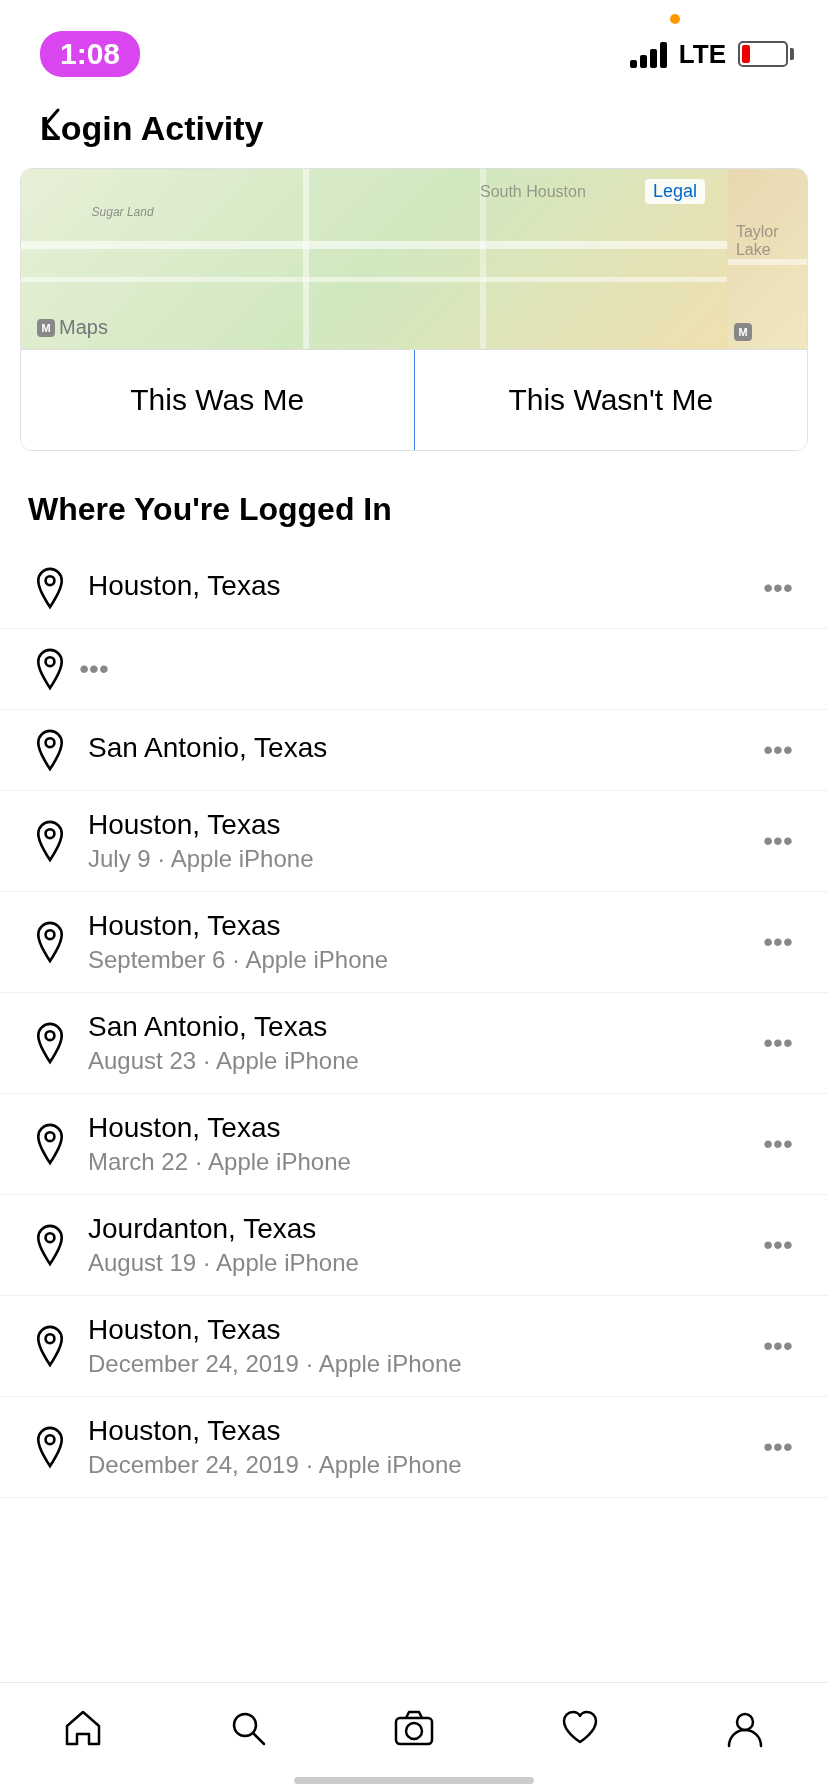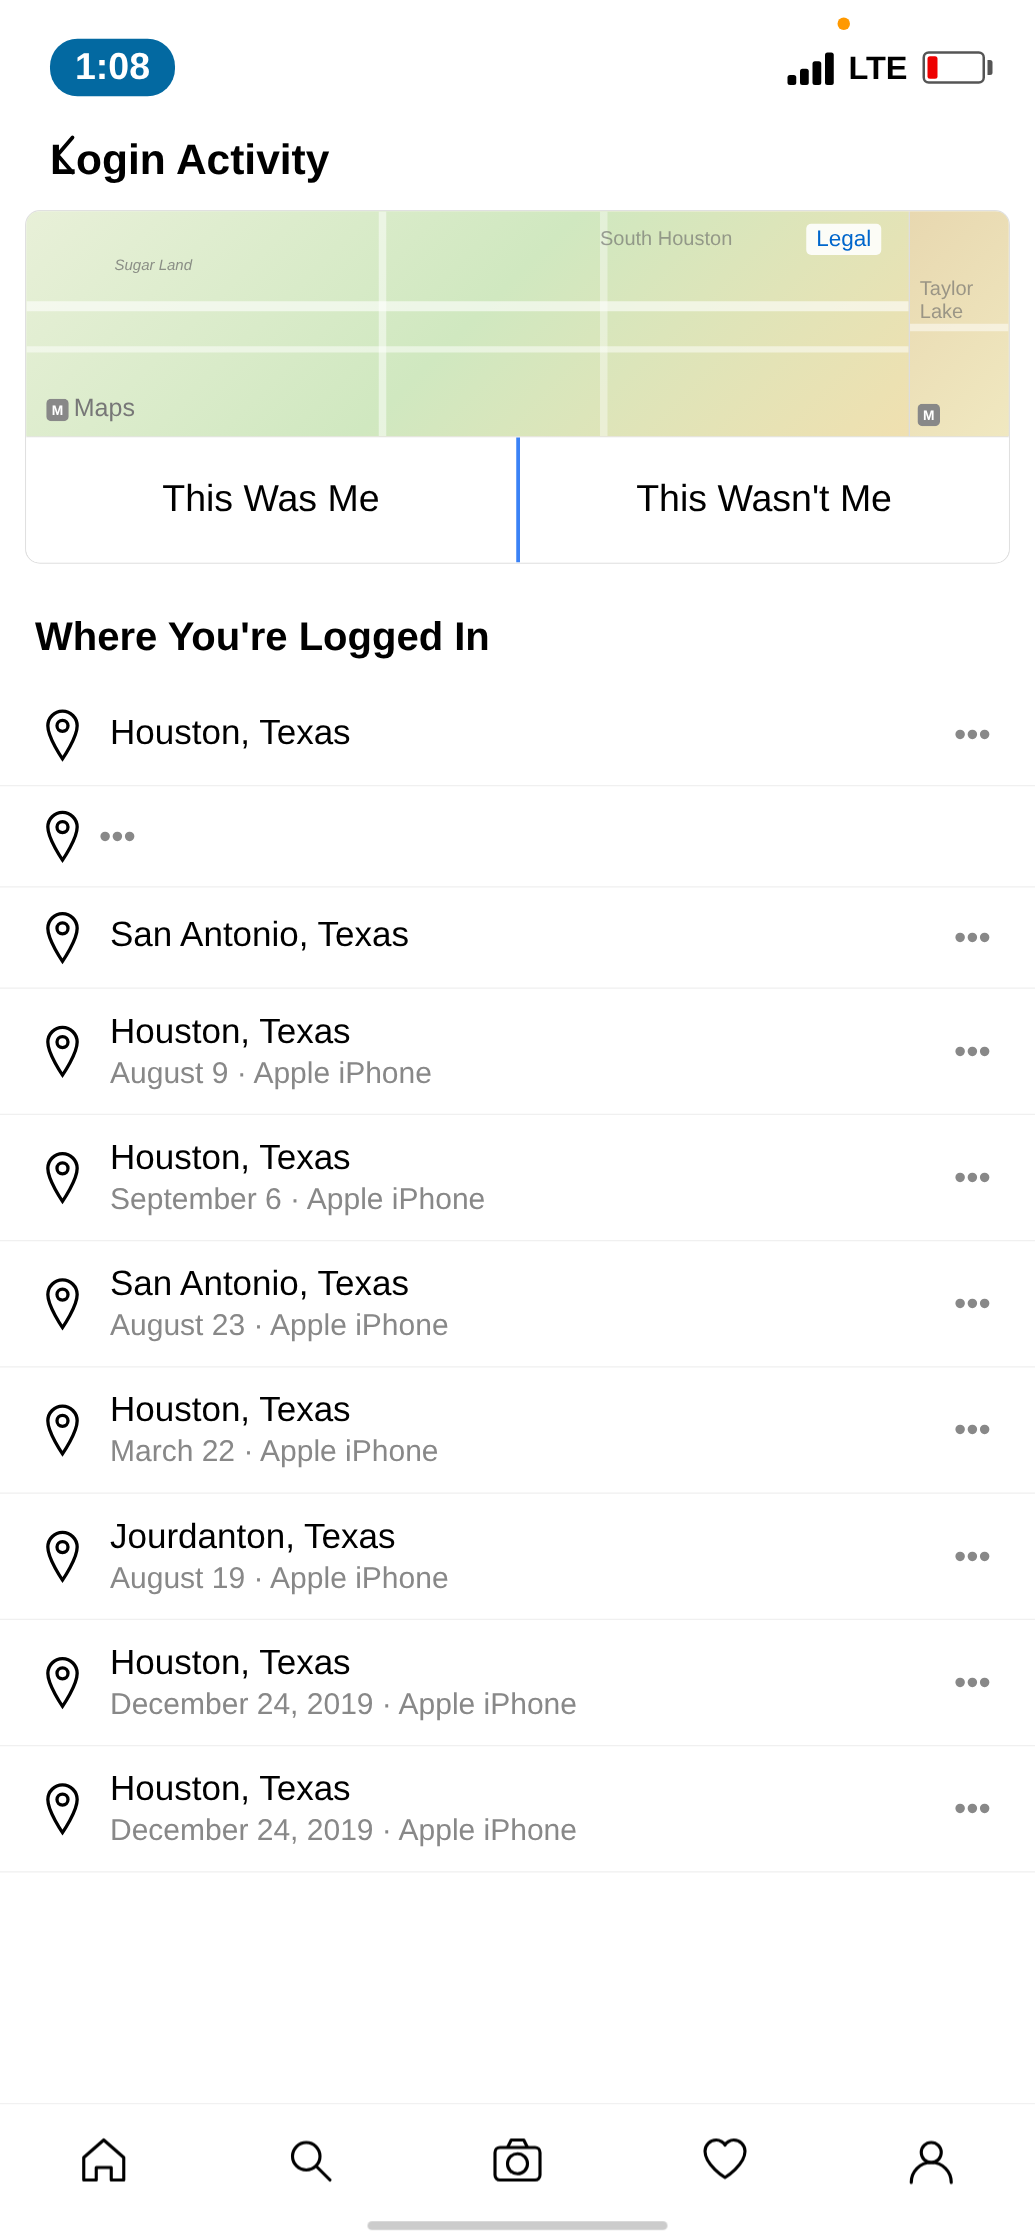--- a/index.html
+++ b/index.html
@@ -16,21 +16,21 @@
     
     .status-bar {
       height: 88px;
       background: #fff;
       display: flex;
       align-items: center;
       justify-content: space-between;
       padding: 20px 40px 0;
     }
     .status-time {
-      background: #0369a1;
+      background: #d946ef;
       color: #fff;
       font-size: 30px;
       font-weight: 700;
       padding: 6px 20px;
       border-radius: 22px;
     }
     .status-right {
       display: flex;
       align-items: center;
       gap: 12px;
@@ -137,21 +137,21 @@
       align-items: center;
       justify-content: center;
       font-size: 30px;
       font-weight: 500;
       color: #000;
       cursor: pointer;
       border: none;
       background: #fff;
     }
     .action-btn + .action-btn {
-      border-left: 3px solid #3b82f6;
+      border-left: 1px solid #3b82f6;
     }
     .action-btn-partial {
       flex: 0.5;
       height: 100px;
       display: flex;
       align-items: center;
       justify-content: center;
       font-size: 30px;
       font-weight: 500;
       color: #000;
@@ -374,21 +374,21 @@
     </div>
     <div class="login-item">
       <div class="location-icon">
         <svg viewBox="0 0 24 30" fill="none" xmlns="http://www.w3.org/2000/svg">
     <path d="M12 2C7.58 2 4 5.58 4 10C4 16.5 12 28 12 28C12 28 20 16.5 20 10C20 5.58 16.42 2 12 2Z" stroke="#000" stroke-width="1.8" fill="none"></path>
     <circle cx="12" cy="10" r="3" stroke="#000" stroke-width="1.8" fill="none"></circle>
   </svg>
       </div>
       <div class="login-info">
         <div class="login-city">Houston, Texas</div>
-        <div class="login-meta">August 9 · Apple iPhone</div>
+        <div class="login-meta">July 9 · Apple iPhone</div>
       </div>
       <button class="more-btn">•••</button>
     </div>
     <div class="login-item">
       <div class="location-icon">
         <svg viewBox="0 0 24 30" fill="none" xmlns="http://www.w3.org/2000/svg">
     <path d="M12 2C7.58 2 4 5.58 4 10C4 16.5 12 28 12 28C12 28 20 16.5 20 10C20 5.58 16.42 2 12 2Z" stroke="#000" stroke-width="1.8" fill="none"></path>
     <circle cx="12" cy="10" r="3" stroke="#000" stroke-width="1.8" fill="none"></circle>
   </svg>
       </div>

